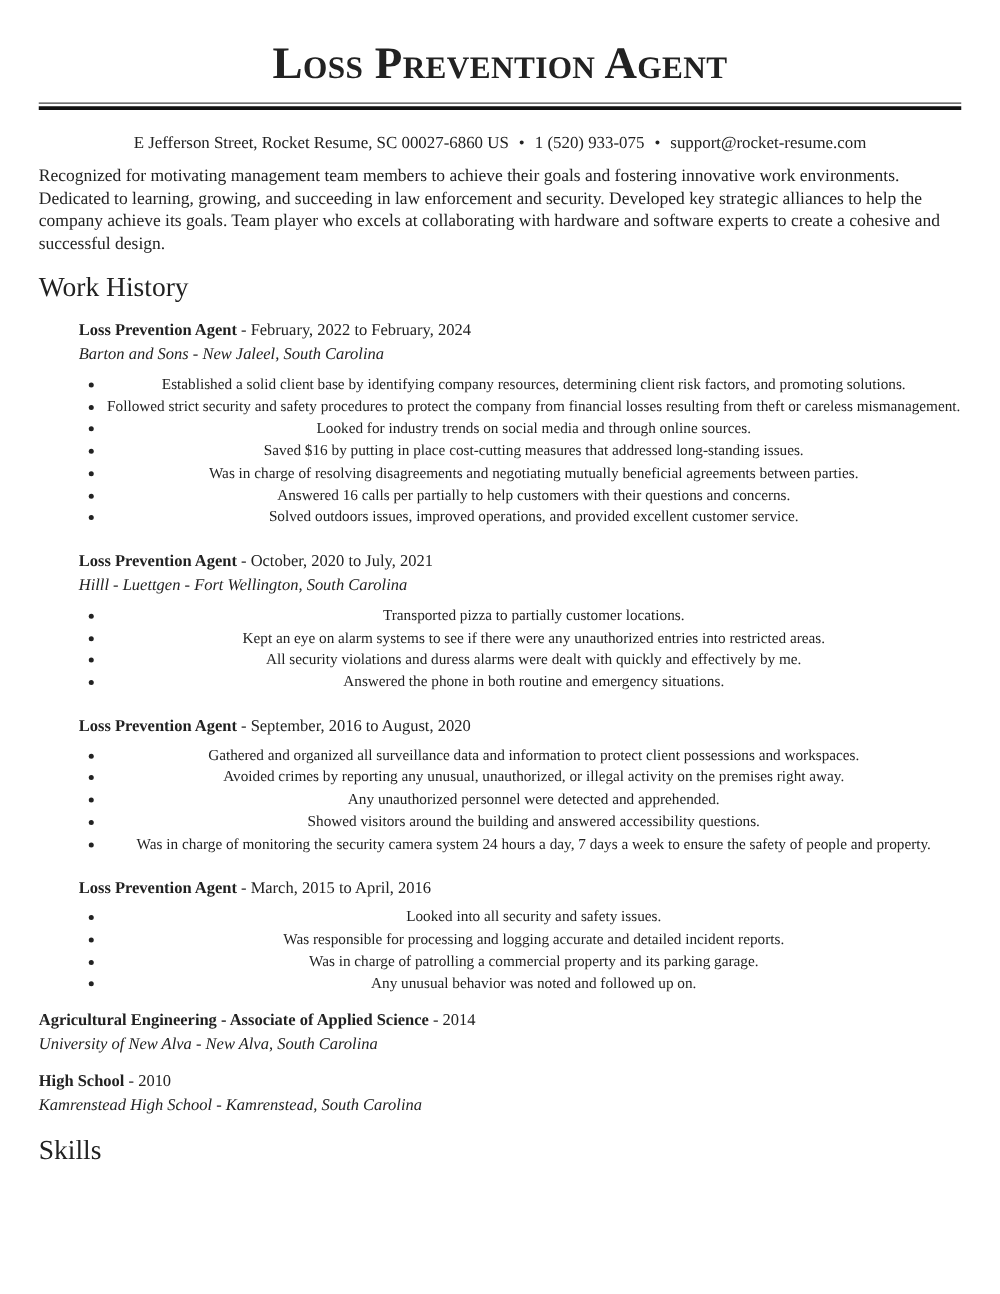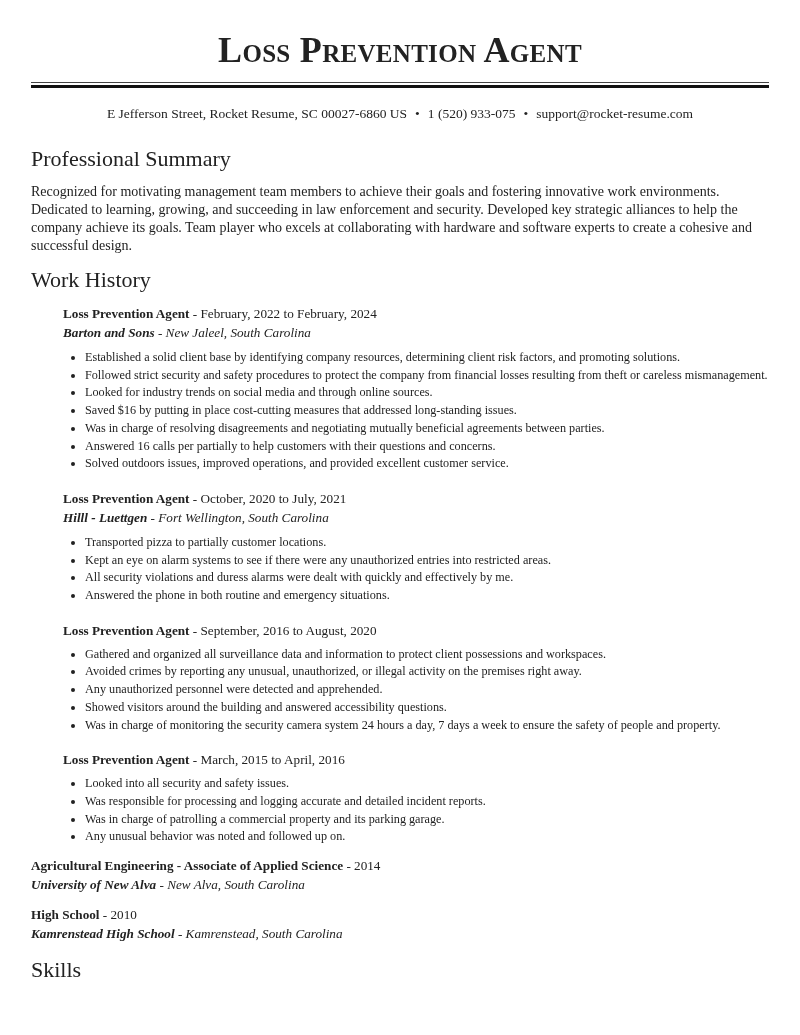--- a/index.html
+++ b/index.html
@@ -26,42 +26,41 @@
   .summary-title { margin-top: 22px !important; }
   .summary {
     font-size: 14px; line-height: 18px; margin: 10px 0 0 0; color: #222;
   }
   .work-title { margin-top: 11px !important; }
   .job { margin-top: 10px; margin-left: 32px; }
   .job + .job { margin-top: 16px; }
   .job-line { font-size: 13.2px; line-height: 19px; }
   .job-line b { font-weight: bold; }
   .company-line { font-size: 13.2px; line-height: 20px; font-style: italic; }
-  .company-line b { font-weight: bold; }
-  ul.bullets { margin: 6px 0 0 0; padding-left: 22px; }
+  .company-line b { font-weight: normal; }
+  ul.bullets { margin: 6px 0 0 0; padding-left: 22px; text-align: center; }
   ul.bullets li { font-size: 12.2px; line-height: 17.7px; }
   .edu-title { margin-top: 12px !important; }
   .edu { margin-top: 10px; }
   .edu + .edu { }
   .skills-title { margin-top: 12px !important; }
 </style>
 </head>
 <body>
 
 <div class="page">
 
   <h1 class="name">Loss Prevention Agent</h1>
   <div class="rule-thin"></div>
   <div class="rule-thick"></div>
 
   <div class="contact">
     <span>E Jefferson Street, Rocket Resume, SC 00027-6860 US</span><span class="sep">•</span><span>1 (520) 933-075</span><span class="sep">•</span><span>support@rocket-resume.com</span>
   </div>
 
-  <h2 class="section summary-title">Professional Summary</h2>
   <p class="summary">Recognized for motivating management team members to achieve their goals and fostering innovative work environments. Dedicated to learning, growing, and succeeding in law enforcement and security. Developed key strategic alliances to help the company achieve its goals. Team player who excels at collaborating with hardware and software experts to create a cohesive and successful design.</p>
 
   <h2 class="section work-title">Work History</h2>
 
   <div class="job">
     <div class="job-line"><b>Loss Prevention Agent</b><span> - February, 2022 to February, 2024</span></div>
     <div class="company-line"><b>Barton and Sons</b><span> - New Jaleel, South Carolina</span></div>
     <ul class="bullets">
       <li>Established a solid client base by identifying company resources, determining client risk factors, and promoting solutions.</li>
       <li>Followed strict security and safety procedures to protect the company from financial losses resulting from theft or careless mismanagement.</li>

